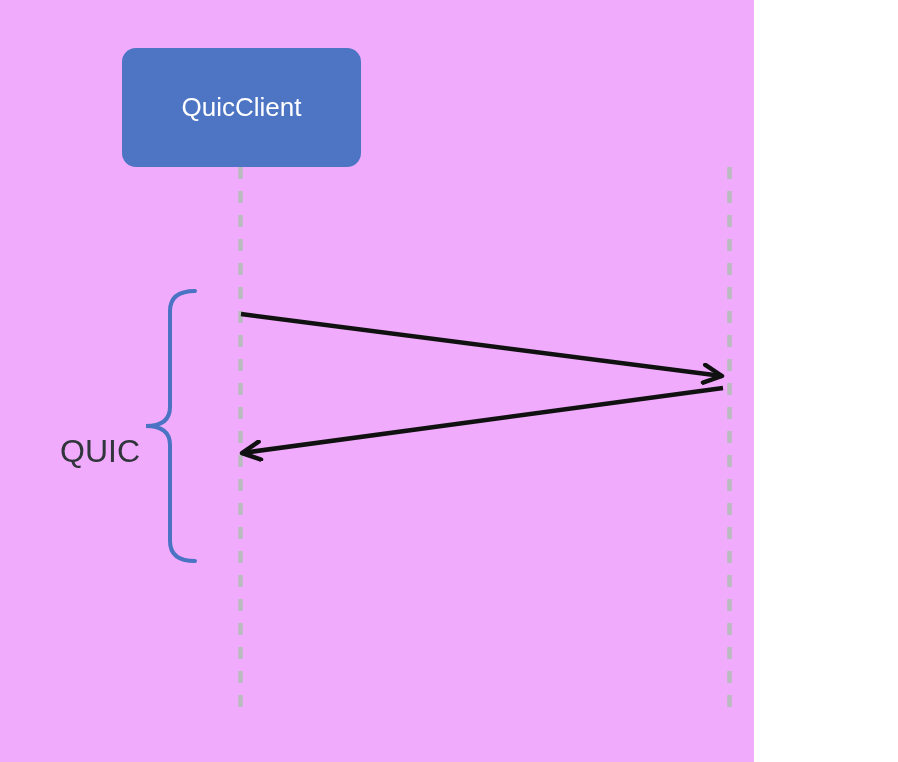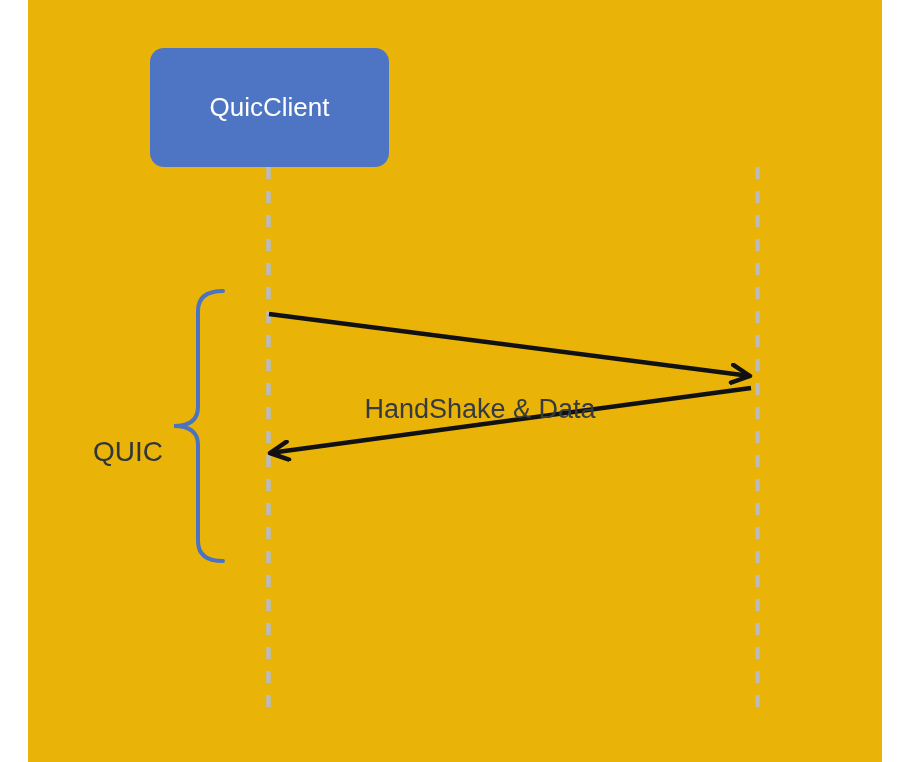--- a/index.html
+++ b/index.html
@@ -3,25 +3,24 @@
 <meta charset="utf-8">
 <style>
   html, body {
     margin: 0;
     padding: 0;
     background: #ffffff;
     font-family: "Liberation Sans", "DejaVu Sans", sans-serif;
   }
   .canvas {
     position: relative;
-    width: 854px;
+    width: 754px;
     height: 762px;
-    background: #eab308;
+    background: #f0abfc;
     overflow: hidden;
-    margin-left: 28px;
   }
   .diagram-svg {
     position: absolute;
     left: 0;
     top: 0;
     width: 898px;
     height: 762px;
   }
   .actor {
     position: absolute;
@@ -44,21 +43,21 @@
     white-space: nowrap;
   }
   .msg-label-1 { left: 450px; top: 301px; }
   .msg-label-2 { left: 452px; top: 394px; }
   .brace-note {
     position: absolute;
     left: 100px;
     top: 451px;
     transform: translate(-50%, -50%);
     color: #2f353b;
-    font-size: 28px;
+    font-size: 32px;
     text-align: left;
     line-height: 51px;
     white-space: nowrap;
   }
 </style>
 </head>
 <body>
 
 <div class="canvas">
 
@@ -75,19 +74,18 @@
     <line x1="241" y1="314" x2="722" y2="376" stroke="#111111" stroke-width="4.5" marker-end="url(#arrowhead)"></line>
     <line x1="723" y1="388" x2="242" y2="453" stroke="#111111" stroke-width="4.5" marker-end="url(#arrowhead)"></line>
 
     <path d="M 195 291 Q 170 291 170 311 L 170 407 Q 170 426 146 426 Q 170 426 170 445 L 170 541 Q 170 561 195 561" fill="none" stroke="#4a73c4" stroke-width="4" stroke-linecap="round"></path>
   </svg>
 
   <div class="actor actor-client">
     <span>QuicClient</span>
   </div>
 
-  <div class="msg-label msg-label-2">HandShake &amp; Data</div>
 
   <div class="brace-note">
     <div>QUIC</div>
   </div>
 
 </div>
 
 </body></html>

